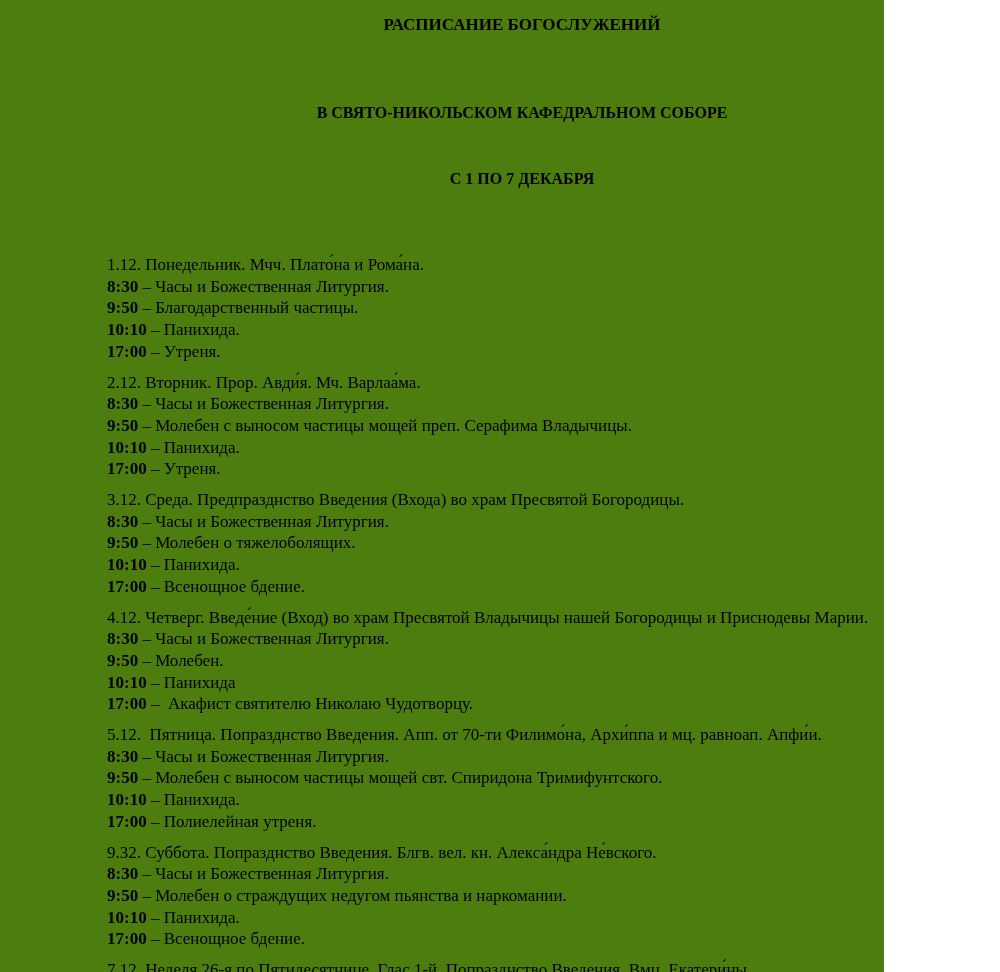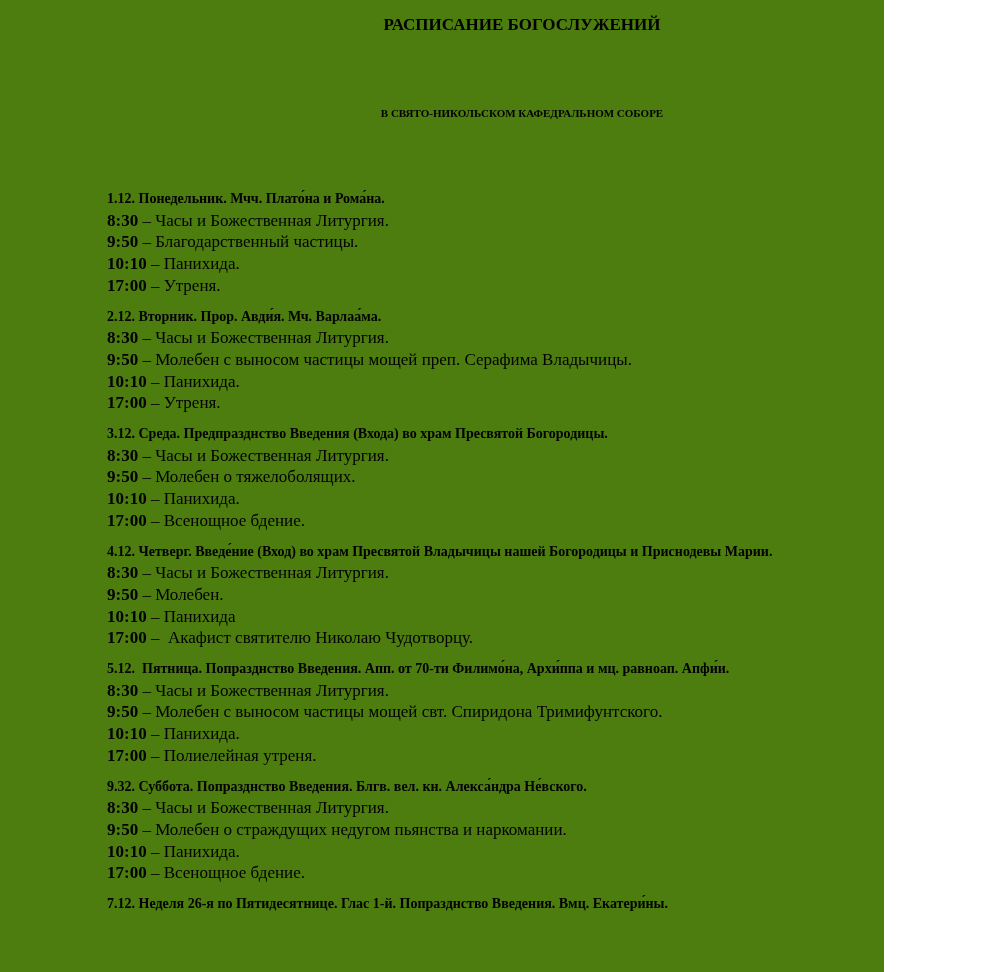--- a/index.html
+++ b/index.html
@@ -25,31 +25,31 @@
     text-align: center;
     font-weight: bold;
     font-size: 17px;
     line-height: 22px;
     margin: 0 0 22px 0;
     white-space: pre-wrap;
   }
   .doc-subtitle {
     text-align: center;
     font-weight: bold;
-    font-size: 11px;
+    font-size: 16px;
     line-height: 22px;
     margin: 0 0 20px 0;
     white-space: pre-wrap;
   }
   .day {
     margin: 0 0 9px 0;
   }
   .day-heading {
-    font-weight: bold;
-    font-size: 14px;
+    font-weight: normal;
+    font-size: 17px;
     line-height: 21.7px;
     white-space: pre-wrap;
   }
   .service-line {
     font-size: 17px;
     line-height: 21.7px;
     white-space: pre-wrap;
   }
   .service-time {
     font-weight: bold;
@@ -58,20 +58,21 @@
 </head>
 <body>
 
 <div class="page">
   <div class="content">
 
     <div class="doc-title">РАСПИСАНИЕ БОГОСЛУЖЕНИЙ</div>
 
     <div class="doc-subtitle">
       <div>В СВЯТО-НИКОЛЬСКОМ КАФЕДРАЛЬНОМ СОБОРЕ</div>
+      <div>С 1 ПО 7 ДЕКАБРЯ</div>
     </div>
 
     <div>
   <div class="day">
     <div class="day-heading">1.12. Понедельник. Мчч. Плато́на и Рома́на.</div>
     <div>
   <div class="service-line"><span class="service-time">8:30</span> <span>– Часы и Божественная Литургия.</span></div>
 
   <div class="service-line"><span class="service-time">9:50</span> <span>– Благодарственный частицы.</span></div>
 

